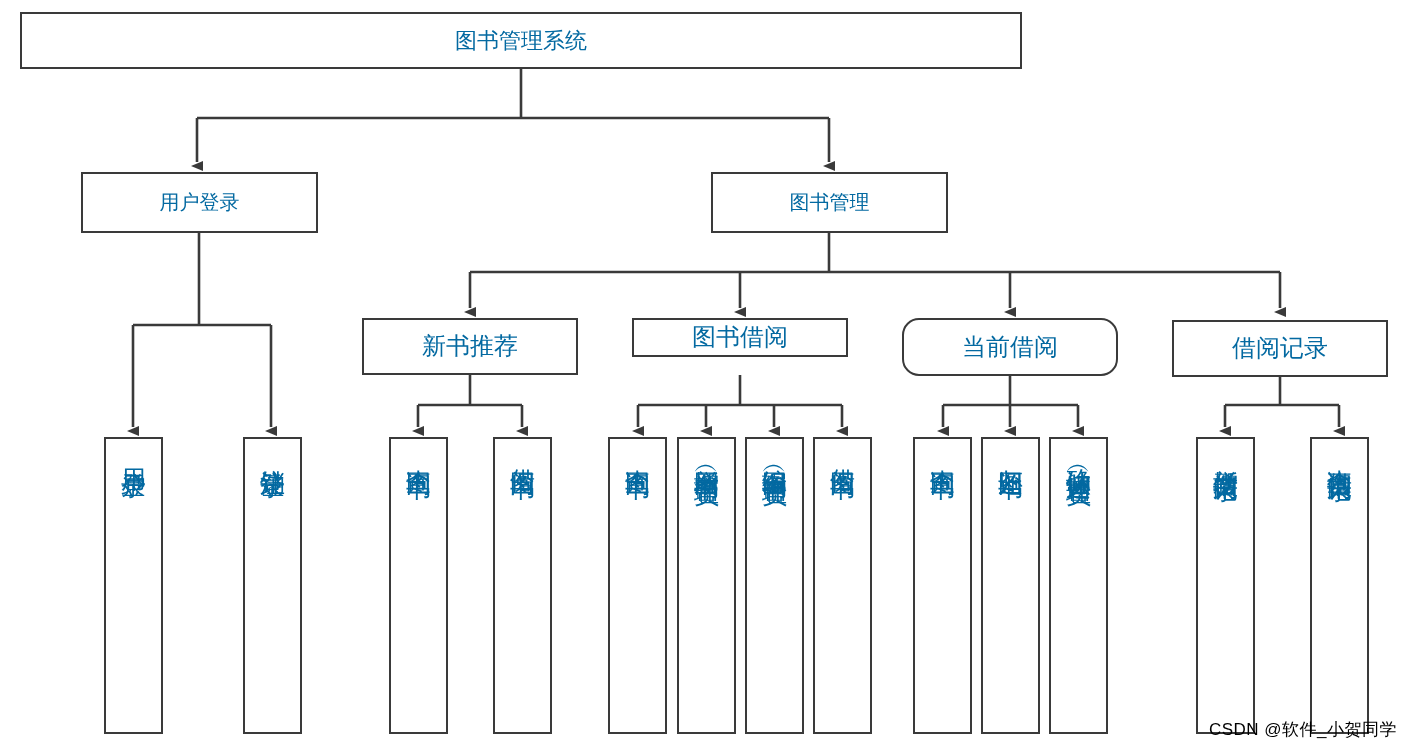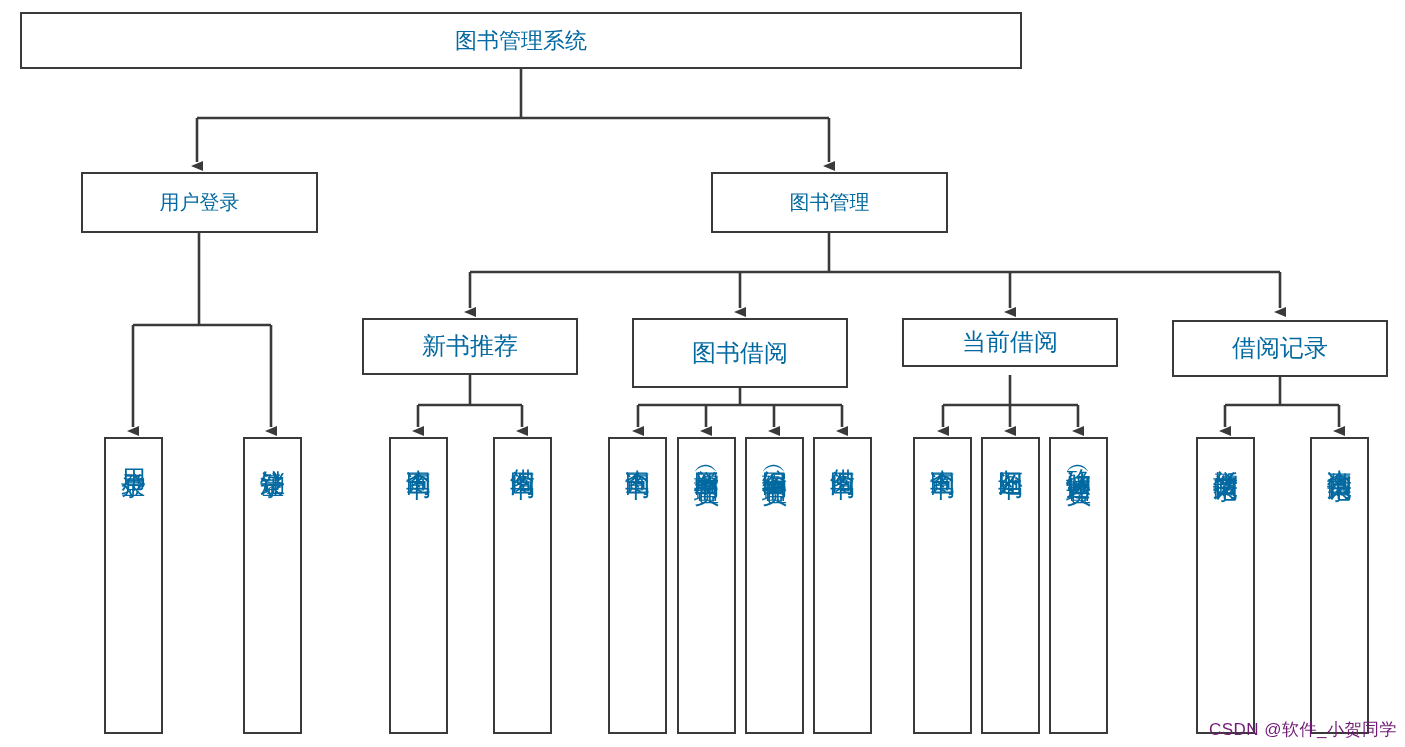--- a/index.html
+++ b/index.html
@@ -36,21 +36,21 @@
     text-orientation:upright;
     font-size:25px;
     letter-spacing:2px;
     line-height:1;
   }
 
   .watermark{
     position:absolute;
     right:8px;bottom:6px;
     font-size:17px;
-    color:#701a75;
+    color:#000000;
     letter-spacing:.5px;
     user-select:none;
     white-space:pre;
   }
 </style>
 </head>
 <body>
 
 <div id="diagram-root">
 
@@ -113,25 +113,25 @@
   </div>
 
   <div class="node-box node-l1" style="left:711px;top:172px;width:237px;height:61px;">
     <span class="node-label">图书管理</span>
   </div>
 
   <div class="node-box node-l2" style="left:362px;top:318px;width:216px;height:57px;">
     <span class="node-label">新书推荐</span>
   </div>
 
-  <div class="node-box node-l2" style="left:632px;top:318px;width:216px;height:70px;">
+  <div class="node-box node-l2" style="left:632px;top:318px;width:216px;height:39px;">
     <span class="node-label">图书借阅</span>
   </div>
 
-  <div class="node-box node-l2" style="left:902px;top:318px;width:216px;height:49px;">
+  <div class="node-box node-l2" style="left:902px;top:318px;width:216px;height:58px;border-radius:17px;">
     <span class="node-label">当前借阅</span>
   </div>
 
   <div class="node-box node-l2" style="left:1172px;top:320px;width:216px;height:57px;">
     <span class="node-label">借阅记录</span>
   </div>
 
   <div class="node-box node-leaf" style="left:104px;top:437px;width:59px;height:297px;">
     <span class="node-label">用户登录</span>
   </div>

